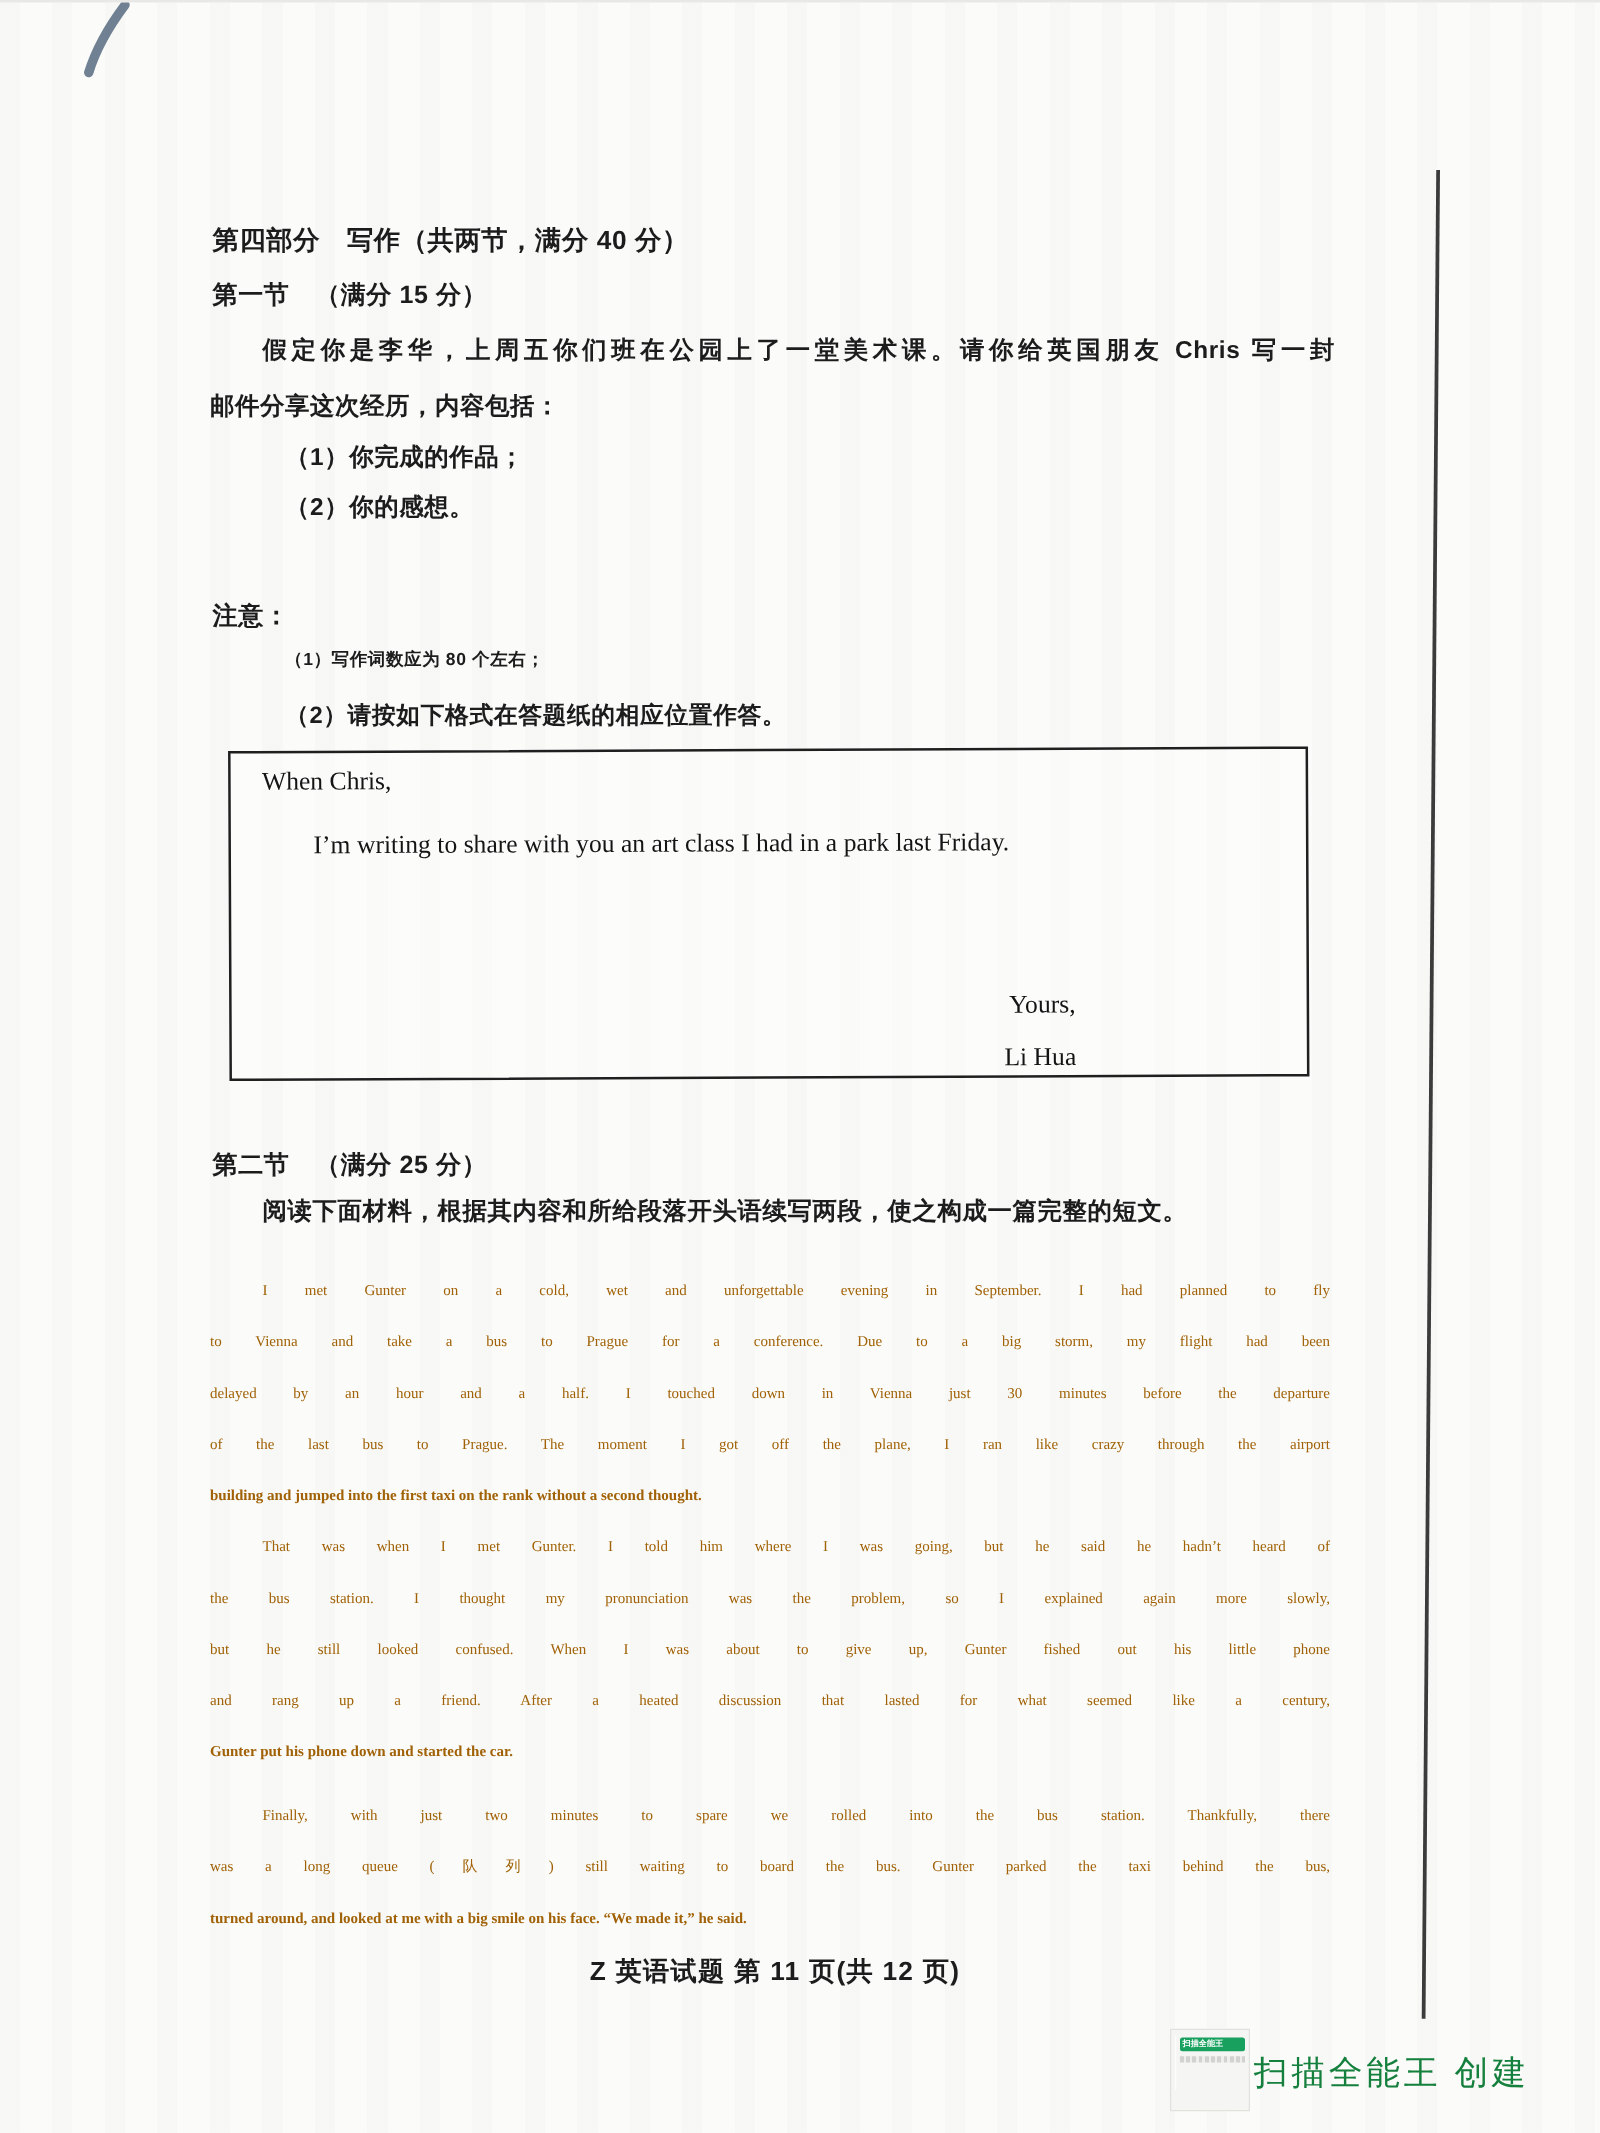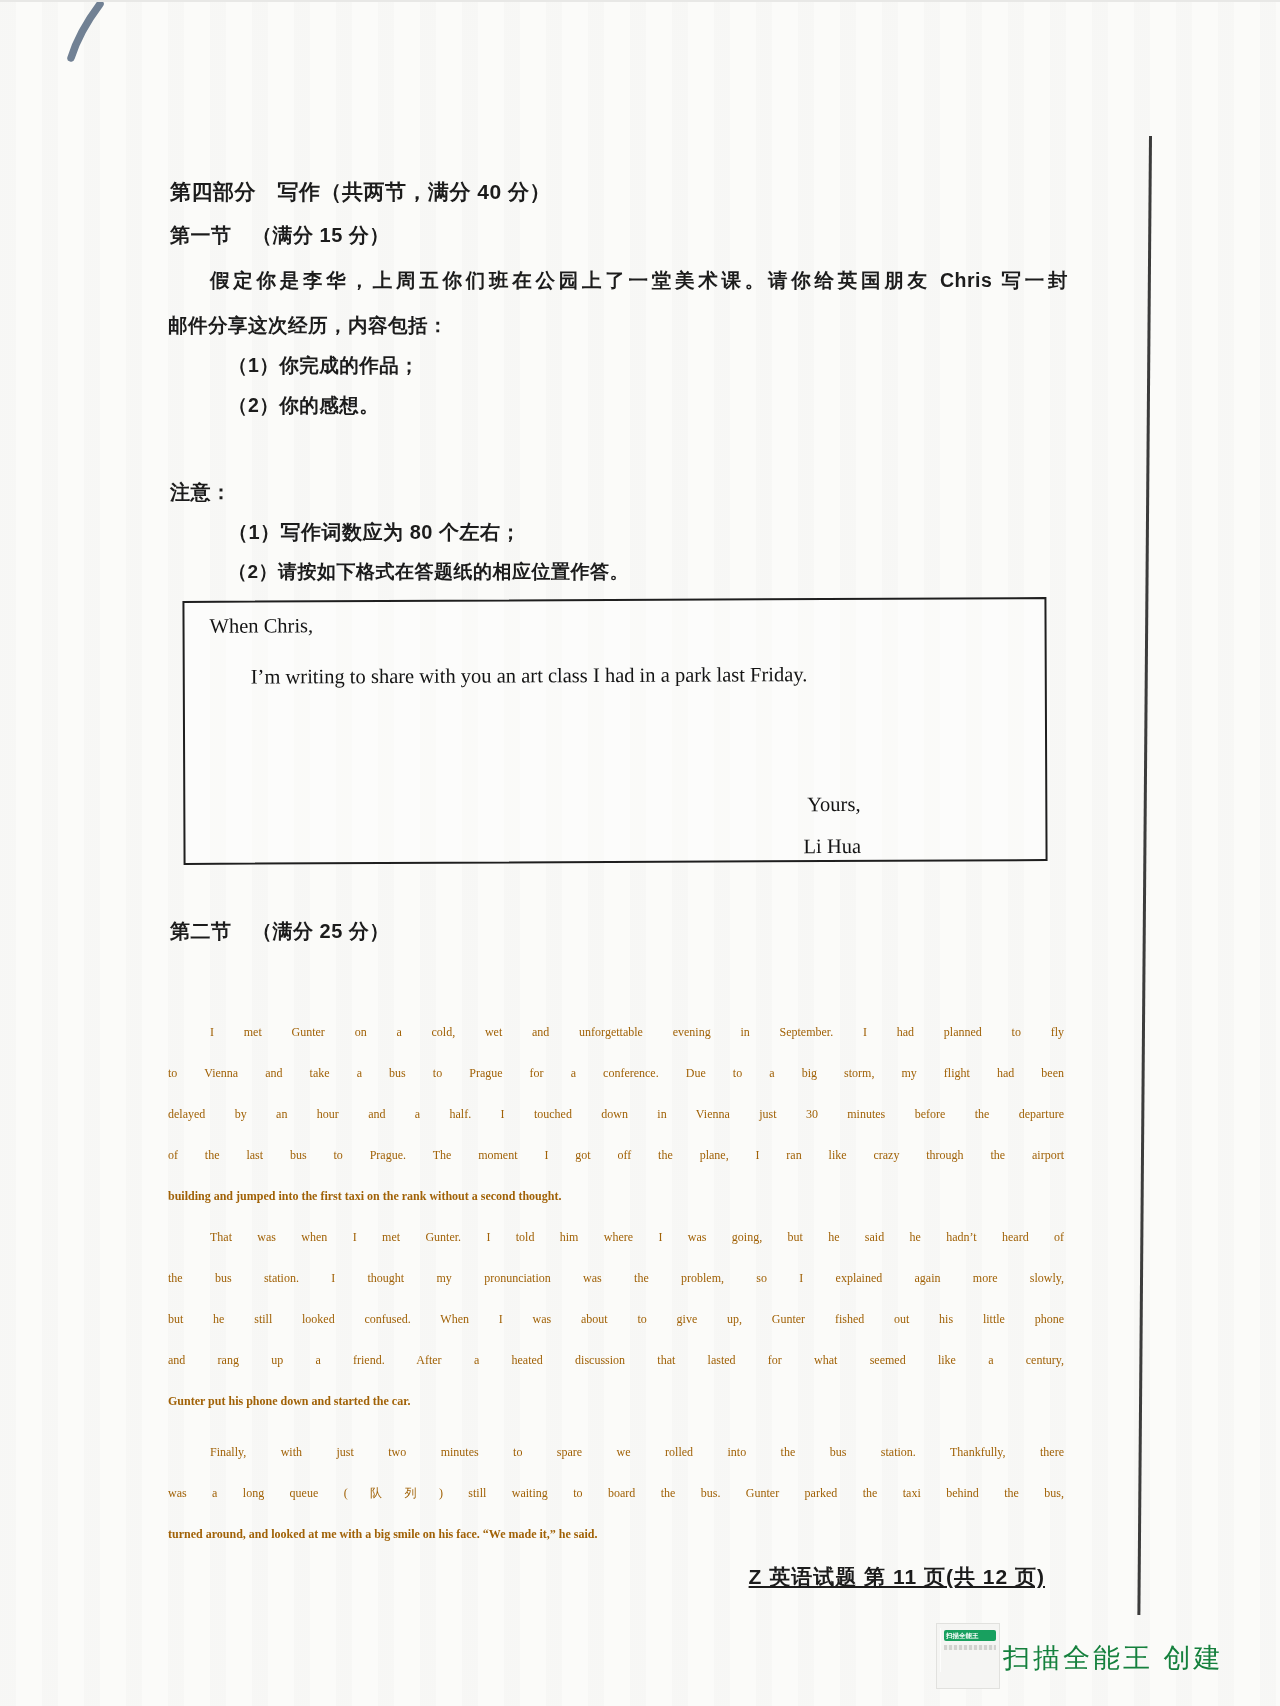--- a/index.html
+++ b/index.html
@@ -38,22 +38,22 @@
     left:183px;top:597px;width:860px;height:260px;
     border:2.5px solid #1f1f1f;
     transform:rotate(-0.25deg);
     background:rgba(255,255,255,0.35);
   }
   .letterBox .sal{position:absolute;left:25px;top:12px;font-size:20.5px;}
   .letterBox .body{position:absolute;left:66px;top:63px;font-size:20.5px;}
   .letterBox .yours{position:absolute;left:622px;top:193px;font-size:20.5px;}
   .letterBox .sig{position:absolute;left:618px;top:235px;font-size:20.5px;}
 
-  .footerLine{left:195px;top:1561px;width:850px;text-align:right;
-    font-size:21px;font-weight:700;letter-spacing:1px;text-decoration:underline;}
+  .footerLine{left:195px;top:1561px;width:850px;text-align:center;
+    font-size:21px;font-weight:700;letter-spacing:1px;}
 
   .vline{
     left:1149px;top:134px;width:3px;height:1479px;
     background:#2a2a2a;opacity:0.92;
     transform:rotate(0.45deg);transform-origin:top center;
   }
 
   .badge{
     left:936px;top:1621px;width:64px;height:66px;
     background:#f5f5f3;border:1px solid #e1e1de;
@@ -90,31 +90,32 @@
 
   <div class="abs zh introPara">
     <div class="ln first">假定你是李华，上周五你们班在公园上了一堂美术课。请你给英国朋友 Chris 写一封</div>
     <div class="ln last">邮件分享这次经历，内容包括：</div>
   </div>
 
   <div class="abs zh" style="left:228px;top:350px;font-size:19.5px;">（1）你完成的作品；</div>
   <div class="abs zh" style="left:228px;top:390px;font-size:19.5px;">（2）你的感想。</div>
 
   <div class="abs zh-h" style="left:170px;top:477px;font-size:20px;">注意：</div>
-  <div class="abs zh" style="left:228px;top:517px;font-size:20px;">（1）写作词数应为 80 个左右；</div>
+  <div class="abs zh" style="left:228px;top:517px;font-size:14px;">（1）写作词数应为 80 个左右；</div>
   <div class="abs zh" style="left:228px;top:557px;font-size:19px;">（2）请按如下格式在答题纸的相应位置作答。</div>
 
   <div class="abs letterBox en">
     <div class="sal">When Chris,</div>
     <div class="body">I’m writing to share with you an art class I had in a park last Friday.</div>
     <div class="yours">Yours,</div>
     <div class="sig">Li Hua</div>
   </div>
 
   <div class="abs zh-h" style="left:170px;top:916px;font-size:20px;">第二节　（满分 25 分）</div>
+  <div class="abs zh" style="left:210px;top:953px;font-size:19.5px;">阅读下面材料，根据其内容和所给段落开头语续写两段，使之构成一篇完整的短文。</div>
 
   <div class="para" style="top:1010px;">
     <div class="ln first">I met Gunter on a cold, wet and unforgettable evening in September. I had planned to fly</div>
     <div class="ln">to Vienna and take a bus to Prague for a conference. Due to a big storm, my flight had been</div>
     <div class="ln">delayed by an hour and a half. I touched down in Vienna just 30 minutes before the departure</div>
     <div class="ln">of the last bus to Prague. The moment I got off the plane, I ran like crazy through the airport</div>
     <div class="ln last">building and jumped into the first taxi on the rank without a second thought.</div>
   </div>
 
   <div class="para" style="top:1215px;">

